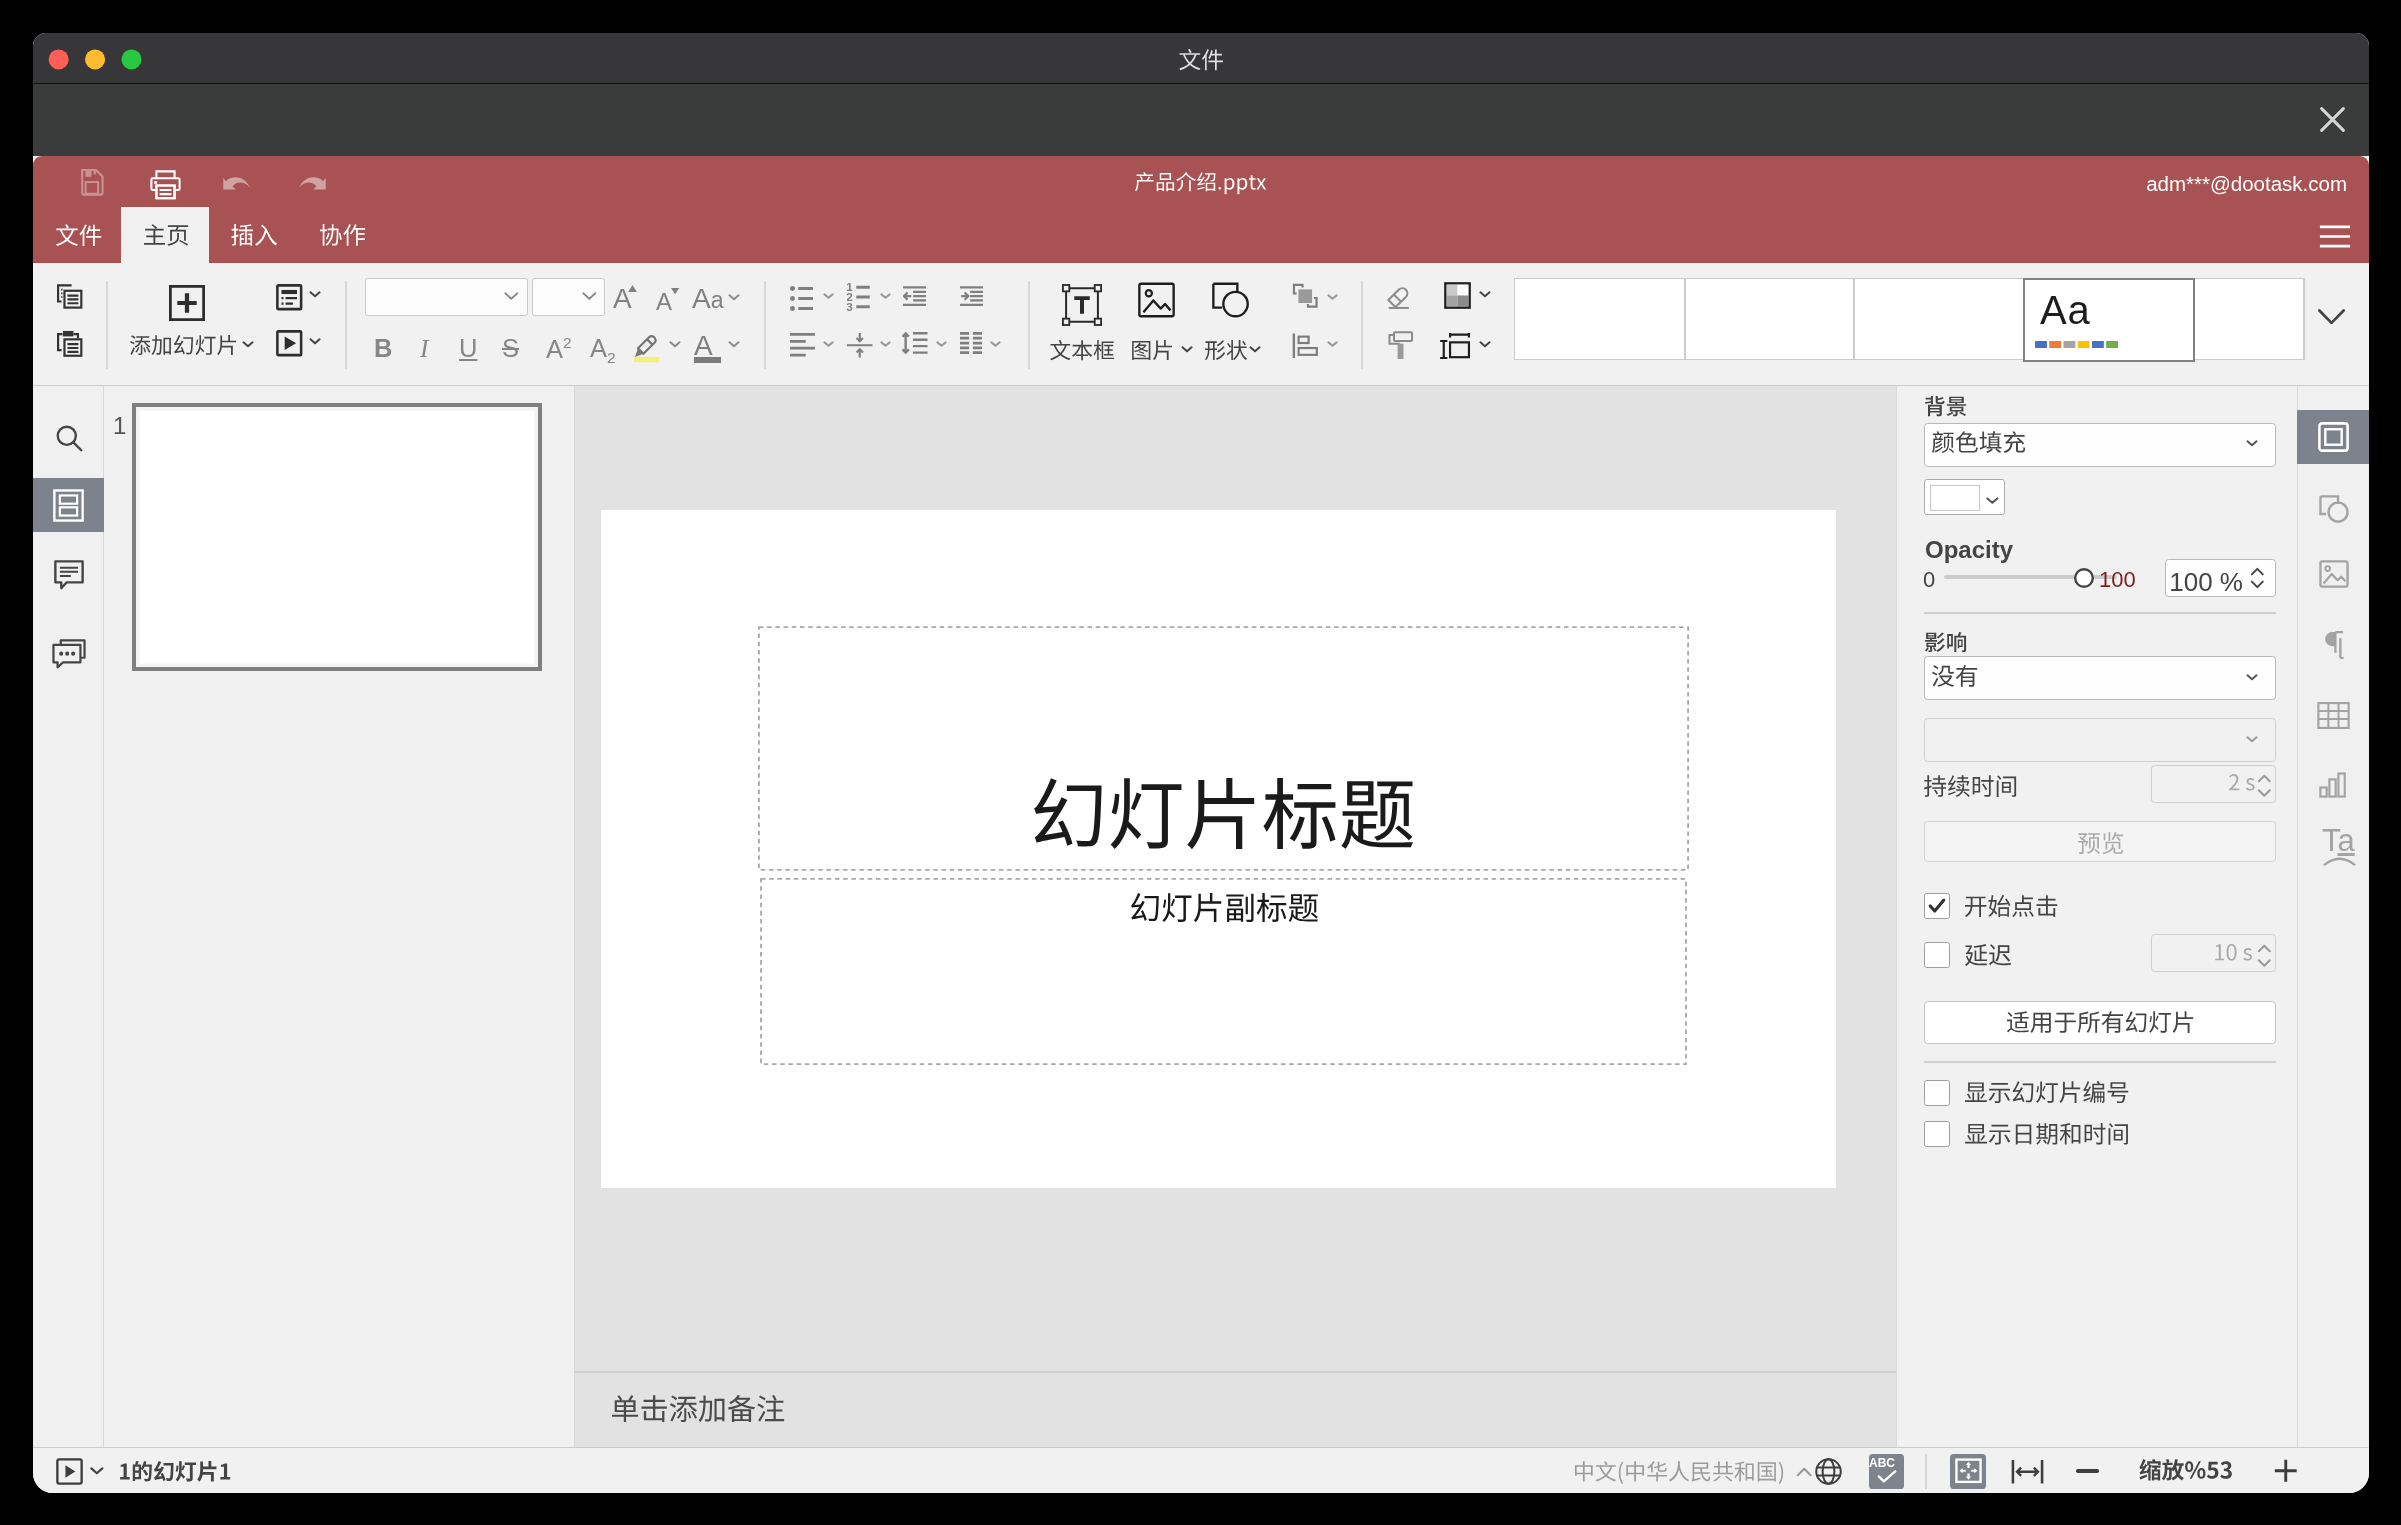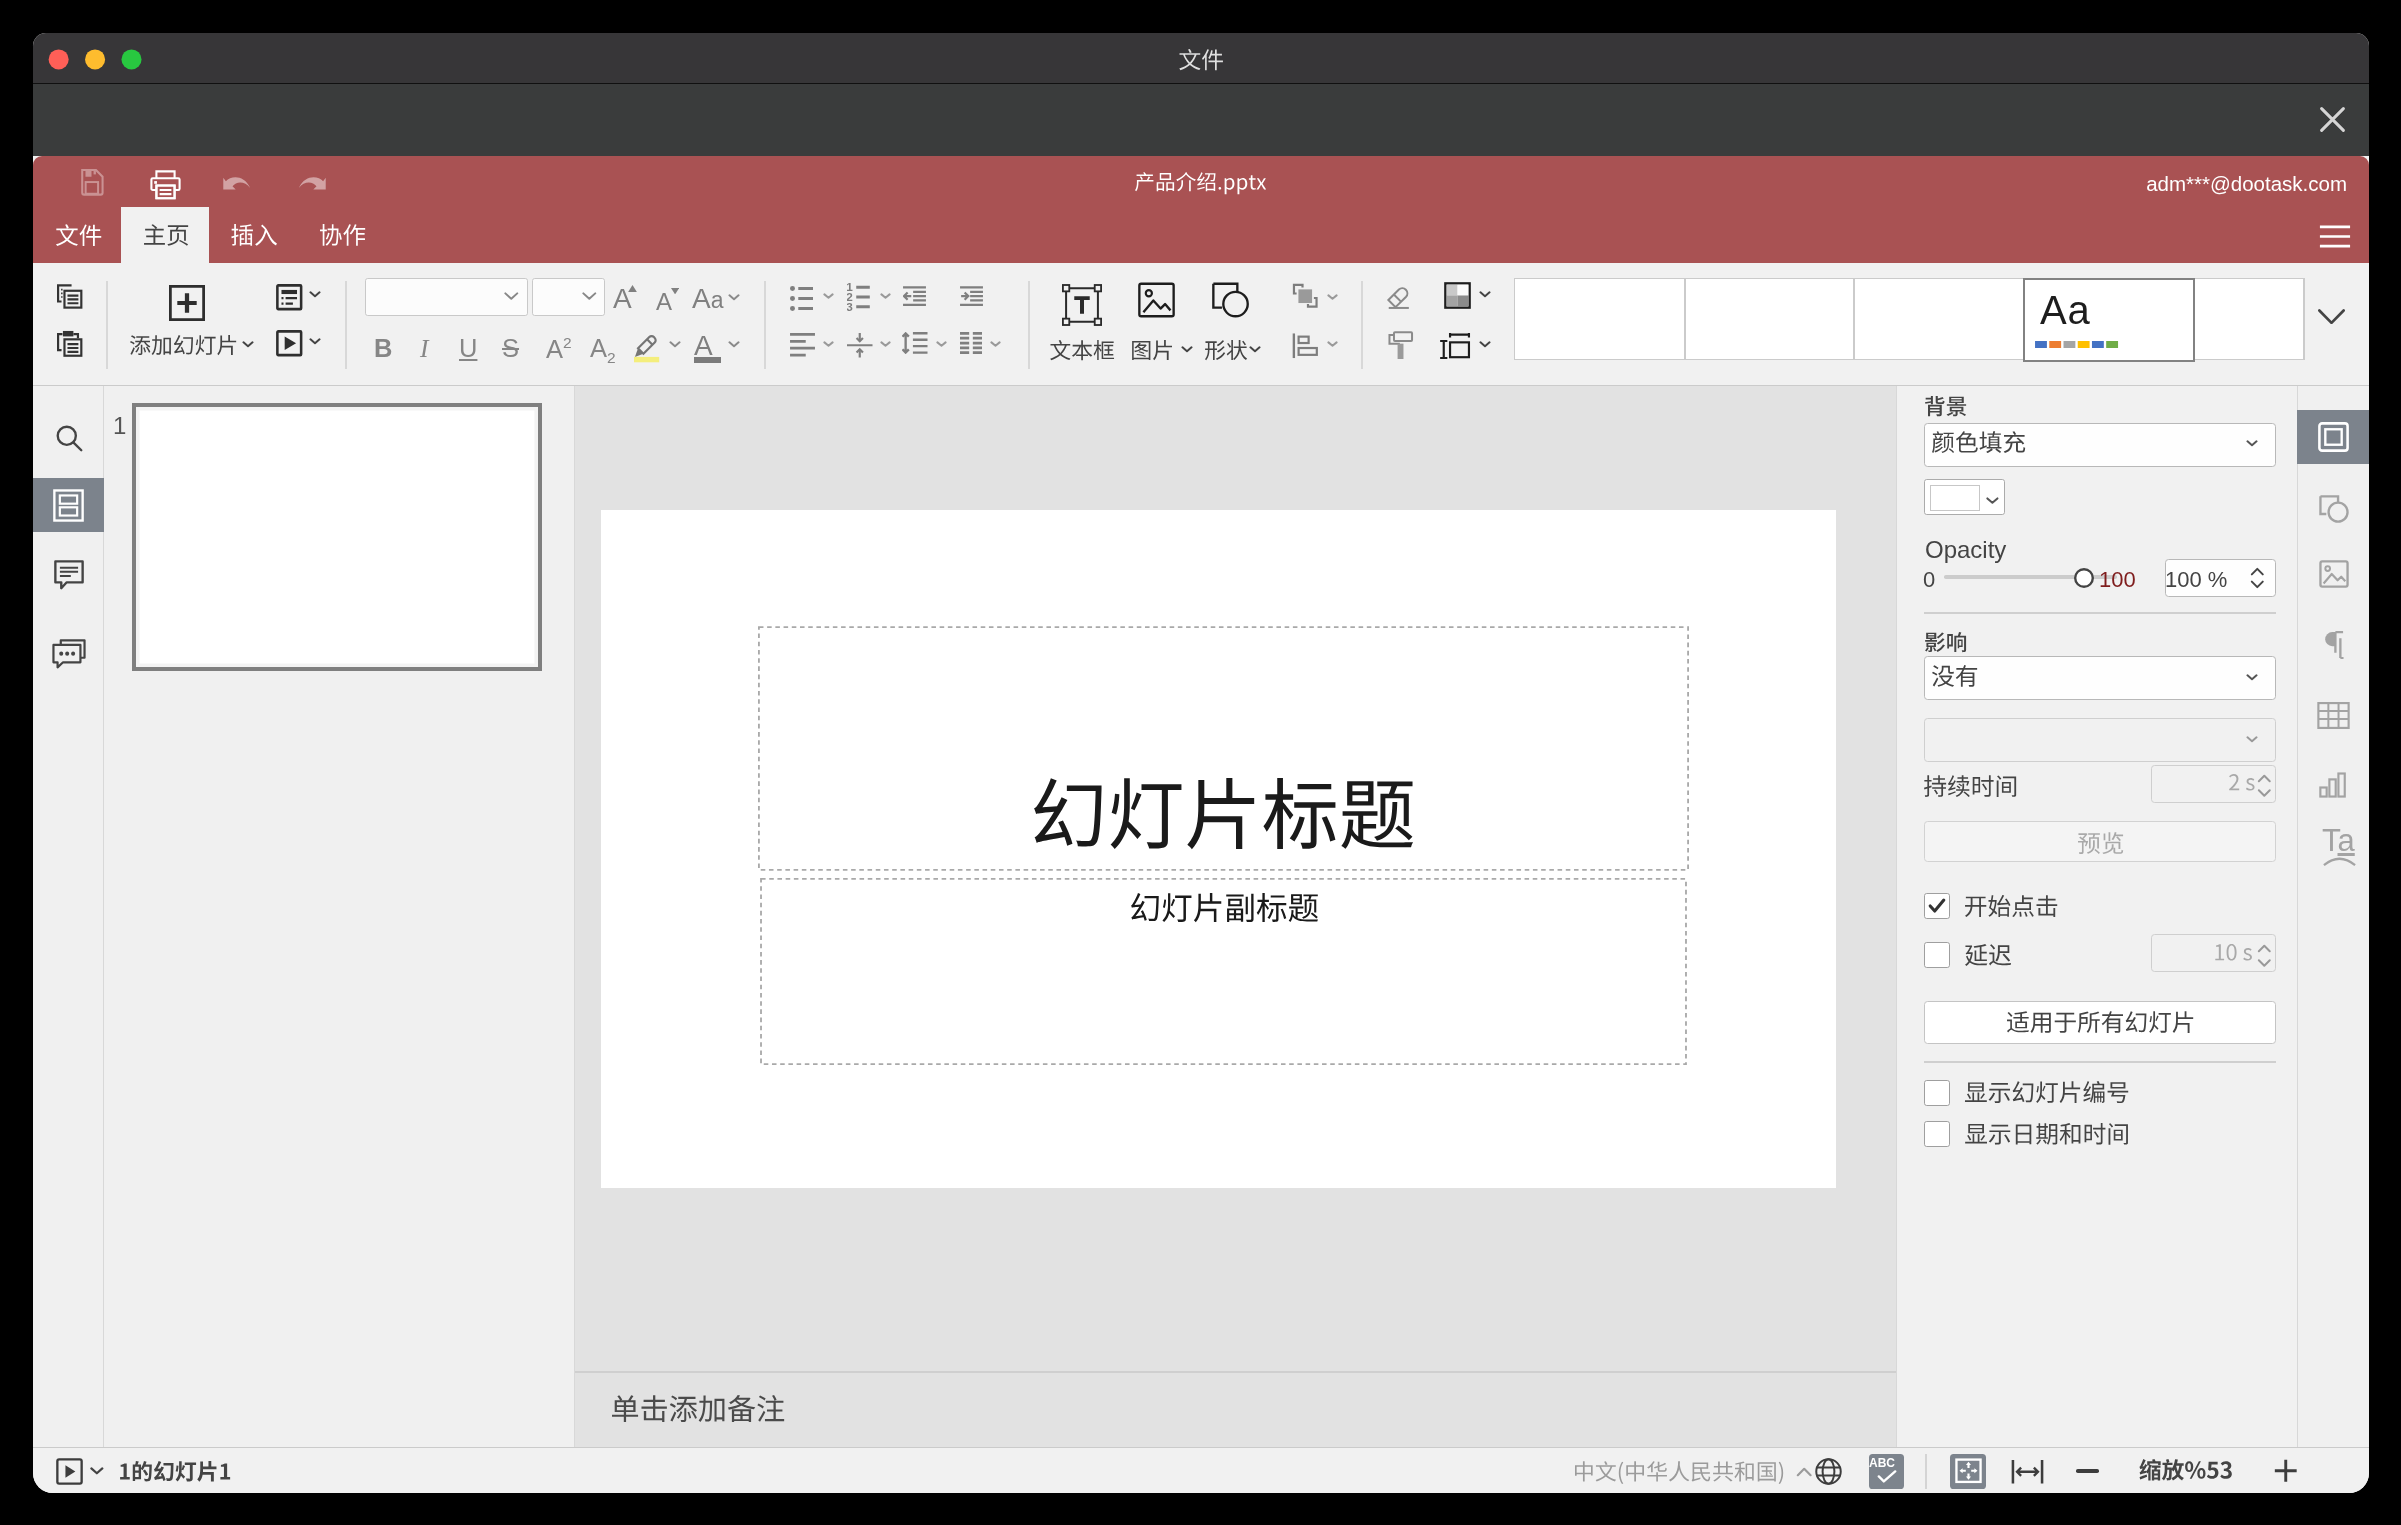--- a/index.html
+++ b/index.html
@@ -383,29 +383,29 @@
       <path transform="translate(-0.832,21.944)" d="M18.1 -13.2C18.1 -3.8 17.8 -0.9 11.2 0.8C11.5 1.1 12 1.7 12.1 2.1C19.1 0.2 19.6 -3.3 19.7 -13.2ZM10.4 -11.9C9 -10.7 6.3 -9.5 4.1 -8.8C4.5 -8.4 5 -7.9 5.3 -7.5C7.7 -8.3 10.3 -9.7 12 -11.3ZM11.2 -4.8C9.6 -2.7 6.6 -0.9 3.4 0C3.8 0.4 4.3 1 4.6 1.4C8 0.3 11.1 -1.6 12.9 -4.1ZM19.2 -2C20.9 -0.8 22.9 0.9 23.9 2.1L25 0.9C24 -0.3 22 -1.9 20.3 -3.1ZM13.9 -15.8V-3.6H15.5V-14.4H22.1V-3.6H23.8V-15.8H18.8C19.2 -16.7 19.6 -17.7 19.9 -18.7H24.6V-20.2H13.4V-18.7H18.3C18 -17.8 17.6 -16.7 17.3 -15.8ZM6 -21.4C6.3 -20.8 6.6 -19.9 6.8 -19.2H1.8V-17.6H12.9V-19.2H8.7C8.4 -20 8 -21.1 7.6 -21.9ZM10.8 -8.5C9.3 -6.8 6.4 -5.3 3.9 -4.5C4 -5.8 4.1 -7.2 4.1 -8.3V-12.3H12.8V-13.9H10.2C10.7 -14.8 11.3 -15.9 11.8 -17L10.1 -17.4C9.8 -16.4 9.1 -14.9 8.5 -13.9H5.1L6.4 -14.4C6.2 -15.2 5.6 -16.5 5 -17.4L3.5 -17C4.1 -16 4.6 -14.8 4.8 -13.9H2.3V-8.4C2.3 -5.6 2.2 -1.7 0.8 1.2C1.3 1.3 2.1 1.8 2.4 2.1C3.2 0.2 3.7 -2.1 3.9 -4.4C4.3 -4 4.8 -3.5 5 -3.1C7.7 -4.1 10.6 -5.8 12.3 -7.8ZM38.3 -12.8V-8.3H32.3V-12.8ZM40.2 -12.8H46.4V-8.3H40.2ZM41.5 -17.8C40.8 -16.7 39.8 -15.5 38.8 -14.6H32C33 -15.6 33.9 -16.7 34.8 -17.8ZM35.2 -21.9C33.4 -18.4 30.2 -15.3 27 -13.3C27.4 -12.9 27.9 -11.9 28.1 -11.5C28.9 -12 29.7 -12.6 30.4 -13.2V-2.1C30.4 0.9 31.7 1.6 35.8 1.6C36.8 1.6 44.8 1.6 45.9 1.6C49.8 1.6 50.6 0.5 51 -3.6C50.5 -3.7 49.7 -4 49.1 -4.3C48.9 -0.9 48.4 -0.2 45.9 -0.2C44.1 -0.2 37.1 -0.2 35.7 -0.2C32.8 -0.2 32.3 -0.5 32.3 -2.1V-6.4H46.4V-5.3H48.4V-14.6H41.2C42.4 -15.9 43.6 -17.4 44.5 -18.8L43.2 -19.7L42.8 -19.6H36C36.3 -20.1 36.7 -20.7 37 -21.3ZM70.2 -1.6C71.9 -0.5 74.2 1 75.3 2.1L76.6 0.7C75.5 -0.3 73.2 -1.8 71.4 -2.8ZM65.9 -2.8C64.7 -1.6 62.2 -0.2 60.3 0.7C60.7 1.1 61.2 1.7 61.5 2.1C63.5 1.1 66 -0.3 67.6 -1.6ZM67.9 -21.8C67.8 -21.1 67.7 -20.3 67.5 -19.4H61.7V-17.8H67.3L66.9 -16.1H63V-4.5H60.7V-2.8H77V-4.5H74.6V-16.1H68.6L69.1 -17.8H76.3V-19.4H69.5L70 -21.7ZM64.8 -4.5V-6.2H72.8V-4.5ZM64.8 -11.9H72.8V-10.3H64.8ZM64.8 -13.1V-14.7H72.8V-13.1ZM64.8 -9.1H72.8V-7.5H64.8ZM52.9 -3.5 53.6 -1.6C55.7 -2.4 58.4 -3.6 60.9 -4.7L60.6 -6.4L57.9 -5.3V-13.7H60.8V-15.6H57.9V-21.5H56V-15.6H53V-13.7H56V-4.6C54.8 -4.2 53.7 -3.8 52.9 -3.5ZM81.9 -8C82.5 -8.2 83.3 -8.3 86.9 -8.5C86.5 -4 85.2 -1.1 79.4 0.4C79.9 0.8 80.4 1.6 80.7 2.1C87 0.3 88.5 -3.2 89 -8.6L92.9 -8.8V-1.4C92.9 0.8 93.5 1.5 95.9 1.5C96.5 1.5 99.3 1.5 99.9 1.5C102.1 1.5 102.7 0.4 102.9 -3.6C102.3 -3.8 101.5 -4.1 101.1 -4.5C100.9 -1 100.8 -0.4 99.7 -0.4C99.1 -0.4 96.7 -0.4 96.2 -0.4C95.1 -0.4 95 -0.5 95 -1.4V-8.9L98.6 -9.1C99.2 -8.5 99.7 -7.9 100.1 -7.3L101.9 -8.4C100.5 -10.3 97.6 -13 95.1 -14.9L93.5 -13.9C94.7 -13 95.9 -11.9 97 -10.8L84.7 -10.3C86.4 -11.8 88.1 -13.8 89.6 -15.8H102.3V-17.7H79.7V-15.8H86.9C85.4 -13.7 83.7 -11.8 83 -11.2C82.3 -10.5 81.7 -10.1 81.2 -10C81.5 -9.4 81.8 -8.4 81.9 -8ZM89 -21.3C89.8 -20.2 90.7 -18.7 91.1 -17.7L93.2 -18.4C92.7 -19.3 91.8 -20.8 91 -21.9Z" fill="#444"></path>
     </svg>
 <svg style="position:absolute;left:2213px;top:407px" width="12" height="6.6" viewBox="0 0 13 7.280000000000001">
       <path d="M1.5 1.5 L6.5 5.780000000000001 L11.5 1.5" fill="none" stroke="#555" stroke-width="2.2" stroke-linecap="round" stroke-linejoin="round"></path>
     </svg>
 <div style="position:absolute;left:1891px;top:446px;width:81px;height:36px;background:#fff;border:1.8px solid #ababab;border-radius:2.7px"></div>
 <div style="position:absolute;left:1897px;top:452px;width:50px;height:25.5px;border:1.8px solid #c7c7c7"></div>
 <svg style="position:absolute;left:1953px;top:464px" width="12.8" height="7.2" viewBox="0 0 14 7.840000000000001">
       <path d="M1.5 1.5 L7.0 6.340000000000001 L12.5 1.5" fill="none" stroke="#555" stroke-width="2.2" stroke-linecap="round" stroke-linejoin="round"></path>
     </svg>
-<div class="abs" style="left:1892px;top:503px;font-size:24px;font-weight:normal;color:#444">Opacity</div>
+<div class="abs" style="left:1892px;top:503px;font-size:24px;font-weight:bold;color:#444">Opacity</div>
 <div class="abs" style="left:1890px;top:534px;font-size:22px;color:#444">0</div>
 <div style="position:absolute;left:1911px;top:542px;width:173px;height:3.6px;background:#ccc;border-radius:1.8px"></div>
 <svg class="abs" style="left:2040px;top:534px" width="22" height="22" viewBox="0 0 24 24">
       <circle cx="12" cy="12" r="9.6" fill="#fff" stroke="#444" stroke-width="2.6"></circle>
     </svg>
 <div class="abs" style="left:2066px;top:534px;font-size:22px;color:#7f1d1d">100</div>
 <div style="position:absolute;left:2132px;top:526px;width:111px;height:38px;background:#fefefe;border:1.8px solid #b8b8b8;border-radius:3.6px"></div>
-<div class="abs" style="left:2132px;top:534px;width:78px;font-size:22px;color:#444;text-align:left">100 %</div>
+<div class="abs" style="left:2132px;top:534px;width:78px;font-size:26px;color:#444;text-align:right">100 %</div>
 <svg class="abs" style="left:2217px;top:534px" width="14.6" height="22" viewBox="0 0 16 24">
       <path d="M2 8 L8 2 L14 8 M2 16 L8 22 L14 16" fill="none" stroke="#444" stroke-width="2.2" stroke-linecap="round" stroke-linejoin="round"></path>
     </svg>
 <div style="position:absolute;left:1891px;top:579px;width:352px;height:1.8px;background:#cfcfcf"></div>
 <svg style="position:absolute;left:1892px;top:599px;overflow:visible" width="43" height="22" viewBox="0 0 47.3 24.3">
       <path transform="translate(-1.224,20.304000000000002)" d="M19.9 -19.8C18.6 -17.9 16.1 -15.9 14.1 -14.8C14.6 -14.3 15.3 -13.7 15.7 -13.2C18 -14.6 20.4 -16.7 22 -18.9ZM20.6 -13.3C19.2 -11.3 16.4 -9.2 14.1 -8C14.7 -7.5 15.3 -6.9 15.7 -6.4C18.2 -7.8 20.9 -10.1 22.7 -12.4ZM4.8 -7H11V-5.3H4.8ZM4.6 -15.4H11.3V-14.2H4.6ZM4.6 -18H11.3V-16.8H4.6ZM3.5 -3.4C3 -2.2 2.1 -0.9 1.2 -0C1.7 0.3 2.4 0.8 2.8 1.2C3.7 0.2 4.8 -1.4 5.4 -2.9ZM9.8 -2.8C10.7 -1.6 11.5 0 11.9 1L13.6 0.2C14.1 0.6 14.7 1.3 15 1.8C18.3 0.2 21.3 -2.5 23.2 -5.7L21 -6.5C19.5 -3.8 16.6 -1.3 13.6 0C13.2 -0.9 12.2 -2.4 11.4 -3.5ZM6.3 -12.3 6.8 -11.4H1.3V-9.6H14.4V-11.4H9.2C9 -11.8 8.8 -12.3 8.5 -12.7H13.6V-19.4H2.4V-12.7H8.3ZM2.7 -8.5V-3.8H6.8V-0.2C6.8 0 6.7 0.1 6.4 0.1C6.2 0.1 5.4 0.1 4.5 0.1C4.8 0.6 5.1 1.3 5.2 1.9C6.5 1.9 7.4 1.9 8.1 1.6C8.8 1.3 9 0.8 9 -0.2V-3.8H13.2V-8.5ZM25.7 -18.1V-2.1H27.7V-4.3H31.9V-18.1ZM27.7 -16H30V-6.4H27.7ZM38.7 -20.3C38.4 -19.1 37.9 -17.5 37.5 -16.3H33.5V1.9H35.7V-14.3H44.3V-0.5C44.3 -0.2 44.2 -0.1 43.9 -0C43.6 -0 42.6 -0 41.7 -0.1C42 0.5 42.3 1.4 42.3 2C43.9 2 44.9 1.9 45.6 1.6C46.3 1.2 46.5 0.6 46.5 -0.4V-16.3H39.8C40.3 -17.4 40.8 -18.6 41.3 -19.8ZM38.9 -10.3H41.2V-5.4H38.9ZM37.3 -11.9V-2.4H38.9V-3.7H42.7V-11.9Z" fill="#444"></path>
     </svg>
 <div style="position:absolute;left:1891px;top:623px;width:352px;height:44px;background:#fefefe;border:1.8px solid #b8b8b8;border-radius:3.6px"></div>
 <svg style="position:absolute;left:1899px;top:632px;overflow:visible" width="47" height="23.6" viewBox="0 0 51.5 25.9">
       <path transform="translate(-0.9099999999999999,21.84)" d="M2.2 -20.1C3.8 -19.2 5.8 -17.9 6.9 -17.1L8 -18.7C6.9 -19.4 4.8 -20.7 3.3 -21.5ZM0.9 -13.1C2.5 -12.2 4.7 -11 5.7 -10.2L6.8 -11.8C5.7 -12.6 3.6 -13.8 1.9 -14.5ZM1.7 0.4 3.4 1.7C4.8 -0.7 6.5 -4 7.8 -6.7L6.4 -8C4.9 -5 3 -1.6 1.7 0.4ZM11.6 -20.9V-18C11.6 -16 11 -13.8 7.5 -12.2C7.9 -11.9 8.6 -11.1 8.8 -10.7C12.7 -12.6 13.5 -15.4 13.5 -17.9V-19.1H18.6V-15.2C18.6 -13.1 19 -12.3 20.9 -12.3C21.3 -12.3 22.9 -12.3 23.3 -12.3C23.9 -12.3 24.5 -12.3 24.9 -12.4C24.8 -12.9 24.7 -13.8 24.7 -14.3C24.3 -14.2 23.7 -14.2 23.3 -14.2C22.9 -14.2 21.4 -14.2 21 -14.2C20.6 -14.2 20.5 -14.4 20.5 -15.2V-20.9ZM20.4 -8.5C19.4 -6.5 17.9 -4.9 16.1 -3.6C14.3 -4.9 12.9 -6.6 12 -8.5ZM8.9 -10.3V-8.5H10.5L10 -8.3C11.1 -6 12.6 -4.1 14.4 -2.4C12.2 -1.1 9.6 -0.2 6.9 0.3C7.3 0.7 7.7 1.5 7.9 2.1C10.8 1.4 13.6 0.3 16 -1.2C18.2 0.3 20.9 1.4 23.8 2.1C24.1 1.5 24.7 0.7 25.1 0.3C22.3 -0.2 19.8 -1.1 17.8 -2.4C20.1 -4.3 22 -6.7 23.1 -9.9L21.8 -10.4L21.4 -10.3ZM36.2 -21.8C35.9 -20.7 35.5 -19.6 35 -18.5H27.6V-16.6H34.2C32.6 -13.2 30.2 -10 27 -7.9C27.4 -7.5 28 -6.8 28.3 -6.4C29.9 -7.6 31.4 -9 32.6 -10.6V2.1H34.6V-3.1H45.4V-0.4C45.4 0 45.3 0.2 44.9 0.2C44.4 0.2 42.8 0.2 41.1 0.1C41.3 0.7 41.6 1.5 41.7 2C44 2 45.4 2 46.3 1.7C47.1 1.4 47.4 0.8 47.4 -0.4V-13.6H34.7C35.3 -14.6 35.9 -15.6 36.3 -16.6H50.4V-18.5H37.1C37.5 -19.4 37.8 -20.4 38.1 -21.4ZM34.6 -7.5H45.4V-4.8H34.6ZM34.6 -9.2V-11.9H45.4V-9.2Z" fill="#444"></path>

